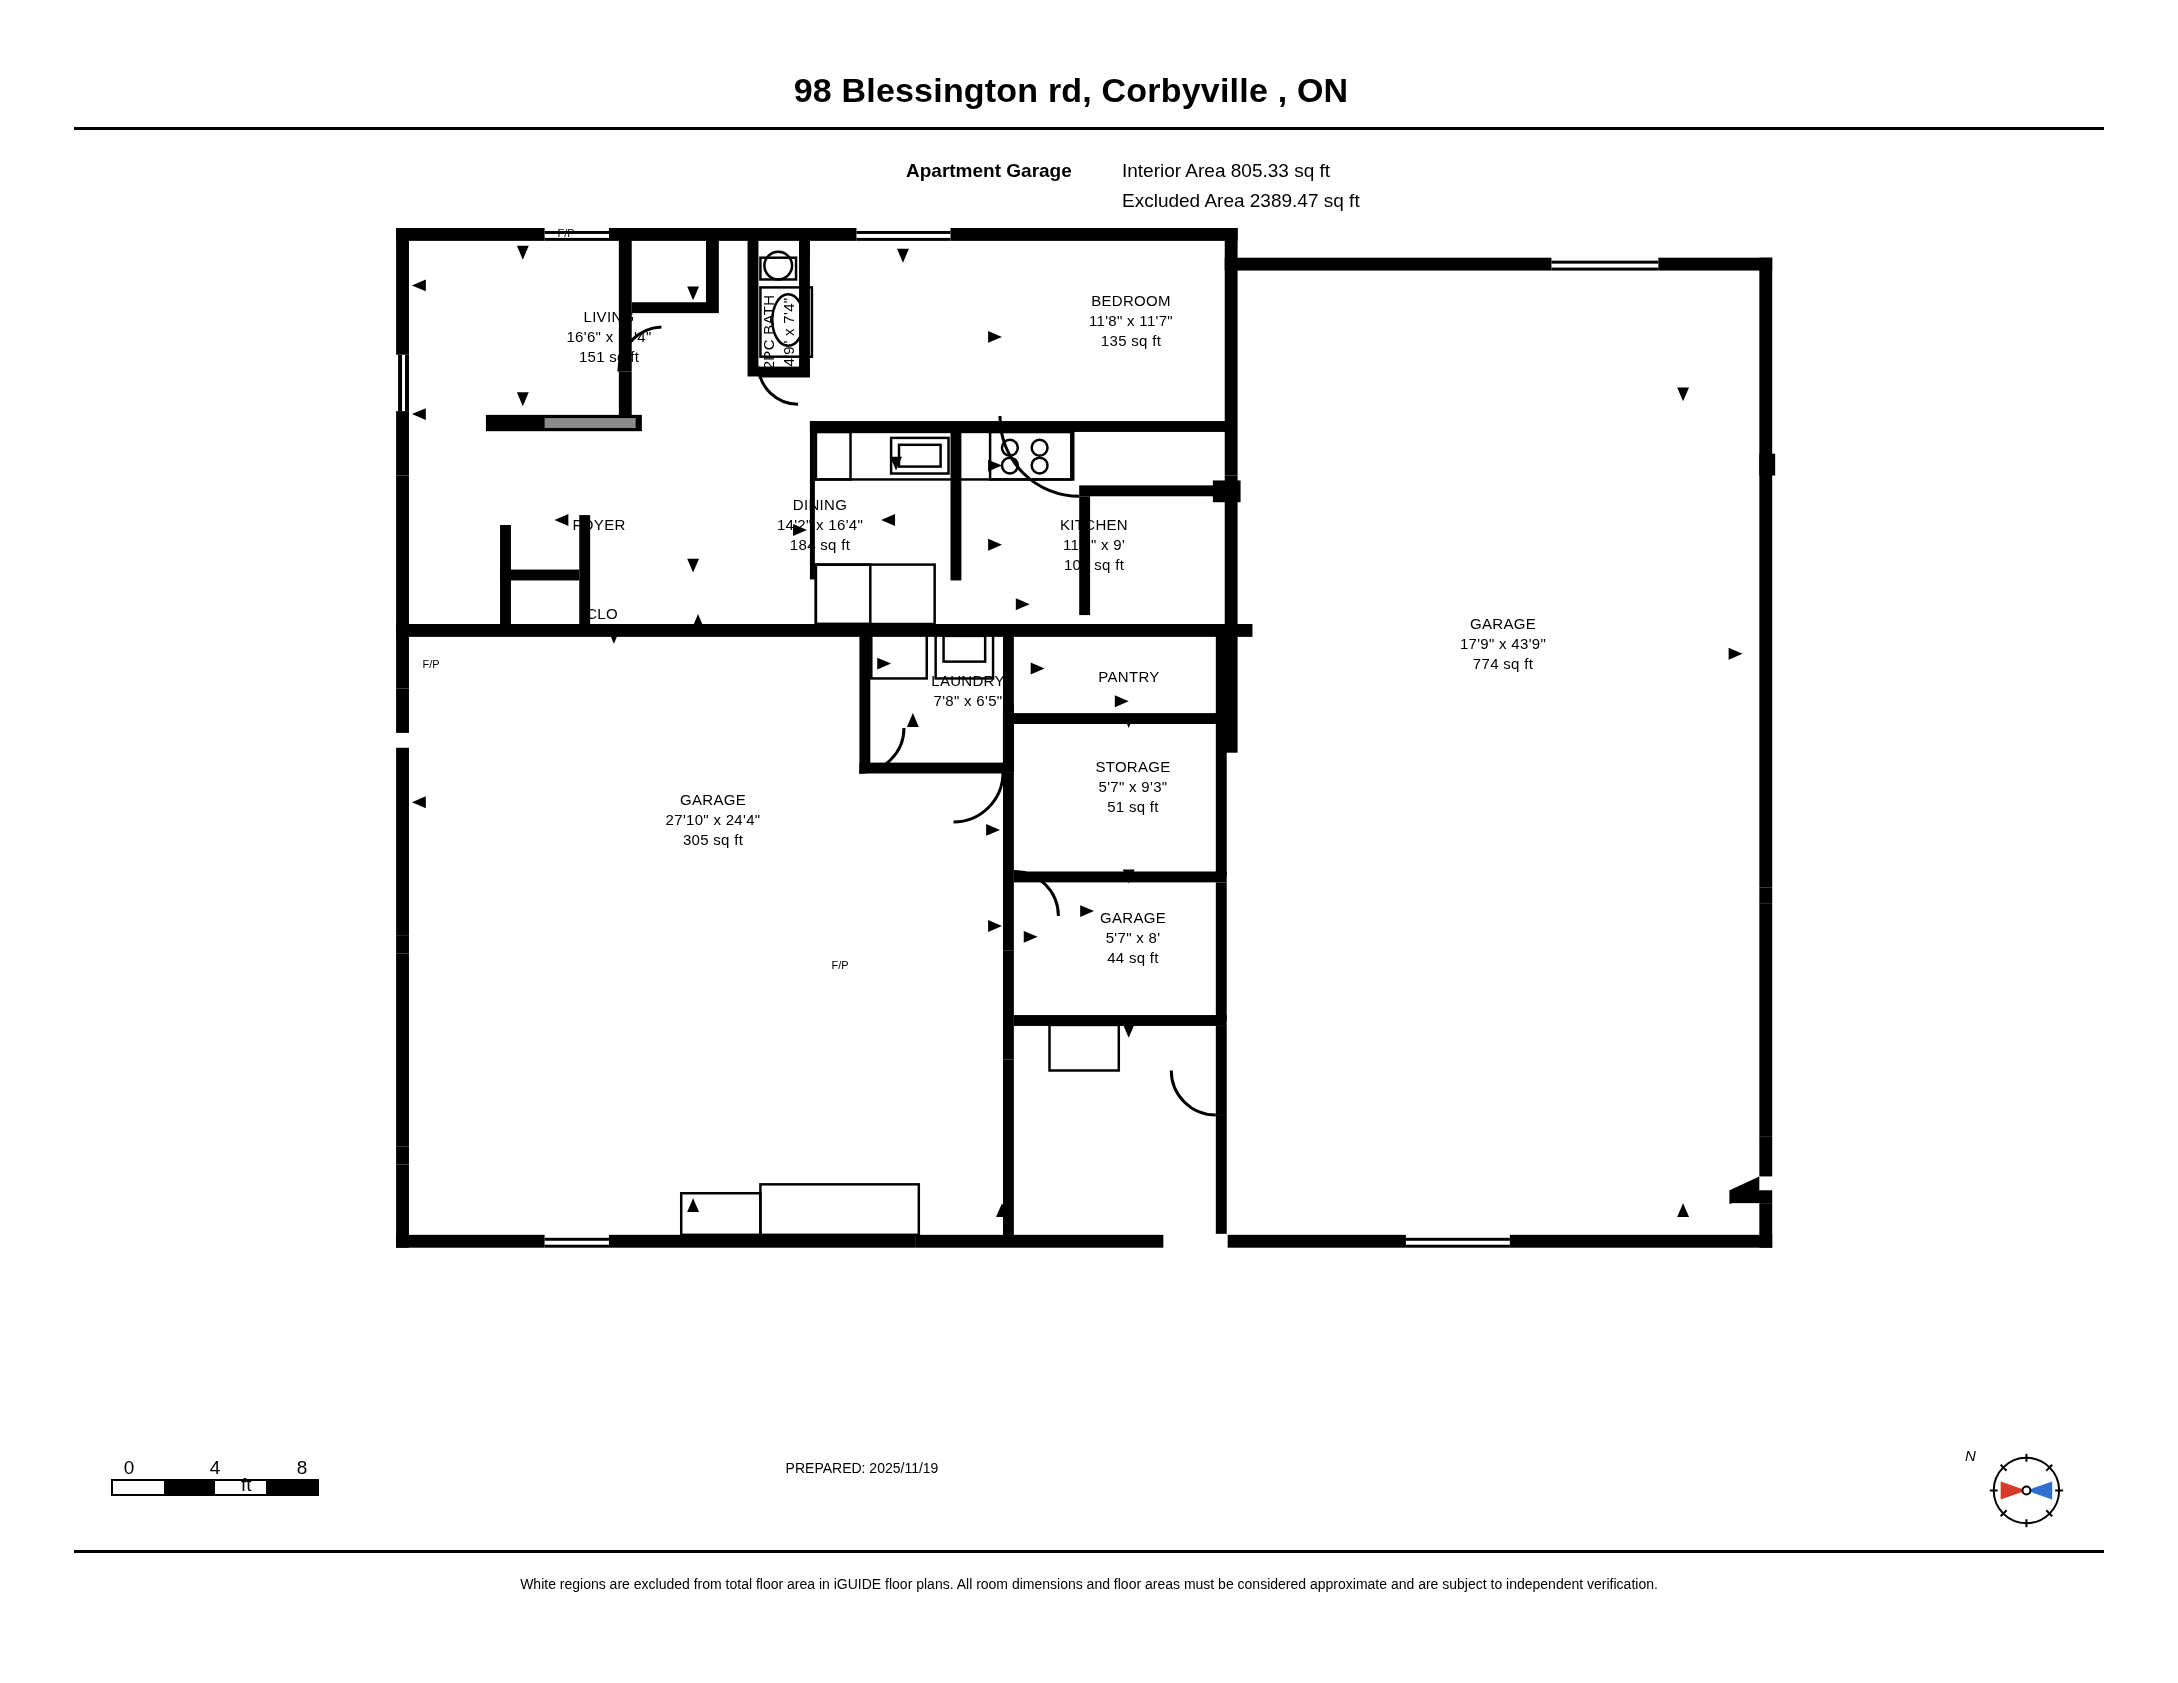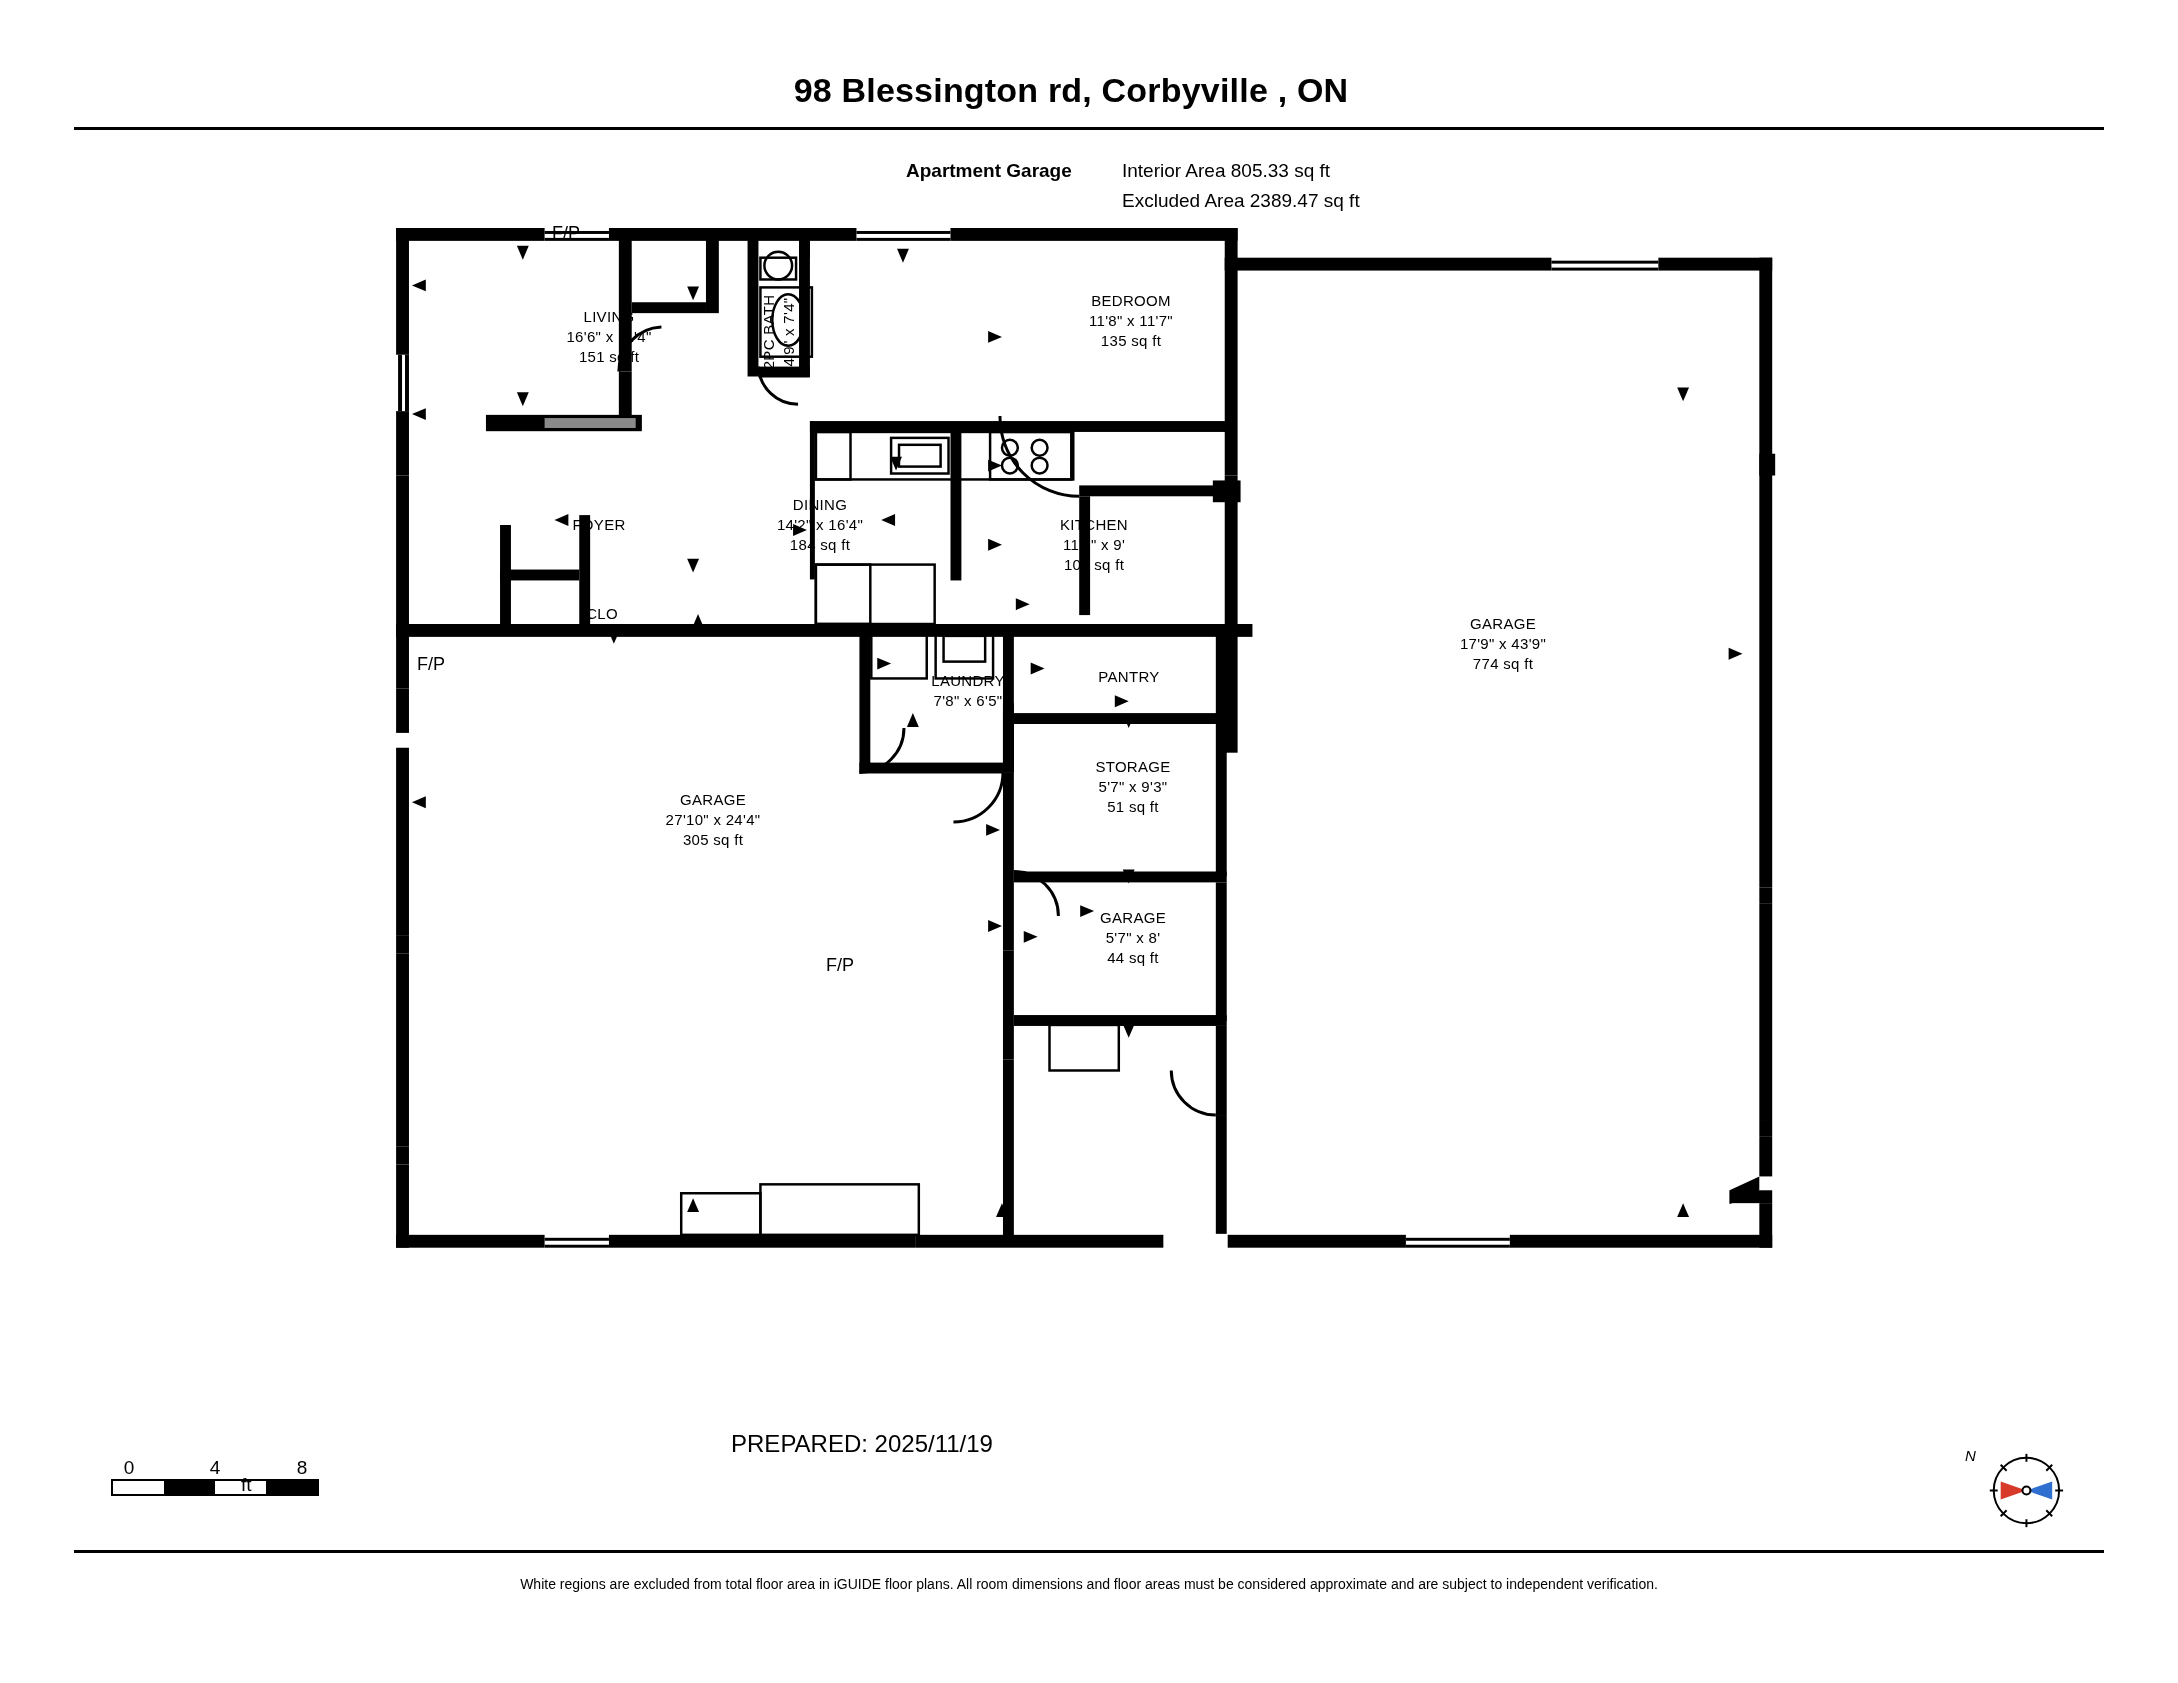--- a/index.html
+++ b/index.html
@@ -72,21 +72,21 @@
     letter-spacing: 0.3px;
     white-space: nowrap;
     transform: translate(-50%, -50%);
   }
   .room .nm { font-weight: normal; }
   .room.vert {
     transform: translate(-50%, -50%) rotate(-90deg);
   }
   .fp {
     position: absolute;
-    font-size: 18px;
+    font-size: 11px;
     transform: translate(-50%, -50%);
   }
 
   
   .scalebar { position: absolute; left: 111px; top: 1457px; }
   .scale-nums {
     position: relative;
     width: 228px;
     height: 22px;
     font-size: 19px;
@@ -108,25 +108,25 @@
   }
   .scale-unit {
     position: absolute;
     left: 216px;
     top: 1474px;
     font-size: 19px;
     padding-left: 25px;
   }
   .prepared {
     position: absolute;
-    top: 1430px;
+    top: 1460px;
     left: 0;
     width: 1724px;
     text-align: center;
-    font-size: 24px;
+    font-size: 14px;
   }
   .footer-rule {
     position: absolute;
     top: 1550px;
     left: 74px;
     width: 2030px;
     height: 3px;
     background: #000;
   }
   .disclaimer {

